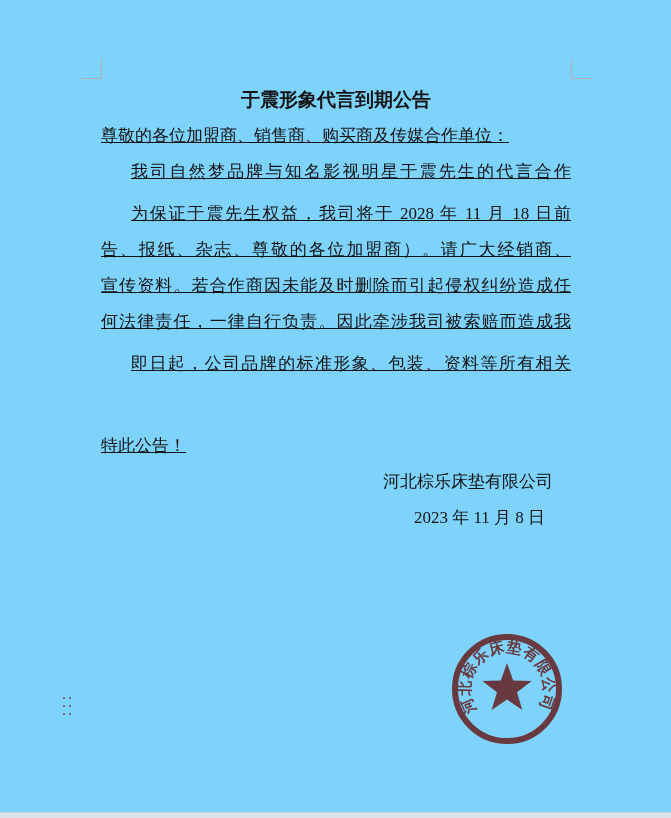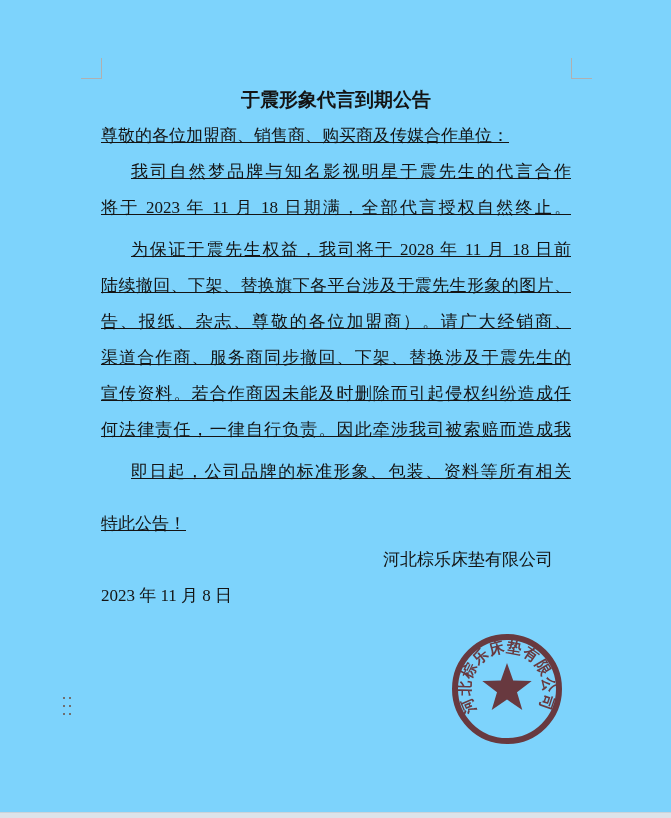--- a/index.html
+++ b/index.html
@@ -11,23 +11,23 @@
   .crop{position:absolute;width:20px;height:20px;}
   .crop.tl{left:81px;top:58px;border-right:1px solid #b0b0b0;border-bottom:1px solid #b0b0b0;}
   .crop.tr{left:571px;top:58px;border-left:1px solid #b0b0b0;border-bottom:1px solid #b0b0b0;}
   
   .doc{position:absolute;left:101px;top:82px;width:470px;font-size:17px;line-height:36px;}
   .doc-title{font-size:19px;font-weight:bold;text-align:center;height:36px;overflow:hidden;}
   .line{height:36px;overflow:hidden;white-space:nowrap;text-decoration:underline;}
   .line.j{white-space:normal;text-align:justify;text-align-last:justify;}
   .line.indent{padding-left:30px;}
   .para.spaced{margin-top:6px;}
-  .closing{margin-top:16px;height:36px;}
+  .closing{margin-top:46px;height:36px;}
   .signature{text-align:right;padding-right:18px;height:36px;}
-  .dateline{text-align:left;padding-right:26px;height:36px;}
+  .dateline{text-align:right;padding-right:26px;height:36px;}
   
   .seal{position:absolute;left:441px;top:623px;width:132px;height:132px;
         mix-blend-mode:multiply;opacity:0.9;}
   .seal text{font-family:"Liberation Serif","DejaVu Serif",serif;font-weight:bold;}
   
   .handle{position:absolute;left:63px;top:697px;display:grid;
           grid-template-columns:2px 2px;grid-auto-rows:2px;gap:6px 4px;}
   .handle i{display:block;width:2px;height:2px;background:#6f6f6f;}
   
   .statusbar{position:absolute;left:0;bottom:0;width:671px;height:5px;
@@ -40,27 +40,24 @@
 
   <div class="crop tl"></div>
   <div class="crop tr"></div>
 
   <div class="doc">
     <div class="doc-title">于震形象代言到期公告</div>
     <div class="line">尊敬的各位加盟商、销售商、购买商及传媒合作单位：</div>
     <div>
         <div class="para">
           <div class="line j indent">我司自然梦品牌与知名影视明星于震先生的代言合作</div>
-          <div class="line j">将于 2023 年 11 月 18 日期满，全部代言授权自然终止。</div>
         </div>
         <div class="para spaced">
           <div class="line j indent">为保证于震先生权益，我司将于 2028 年 11 月 18 日前</div>
-          <div class="line j">陆续撤回、下架、替换旗下各平台涉及于震先生形象的图片、</div>
           <div class="line j">告、报纸、杂志、尊敬的各位加盟商）。请广大经销商、</div>
-          <div class="line j">渠道合作商、服务商同步撤回、下架、替换涉及于震先生的</div>
           <div class="line j">宣传资料。若合作商因未能及时删除而引起侵权纠纷造成任</div>
           <div class="line j">何法律责任，一律自行负责。因此牵涉我司被索赔而造成我</div>
         </div>
         <div class="para spaced">
           <div class="line j indent">即日起，公司品牌的标准形象、包装、资料等所有相关</div>
         </div>
       </div>
     <div class="closing line">特此公告！</div>
     <div class="signature">河北棕乐床垫有限公司</div>
     <div class="dateline">2023 年 11 月 8 日</div>

